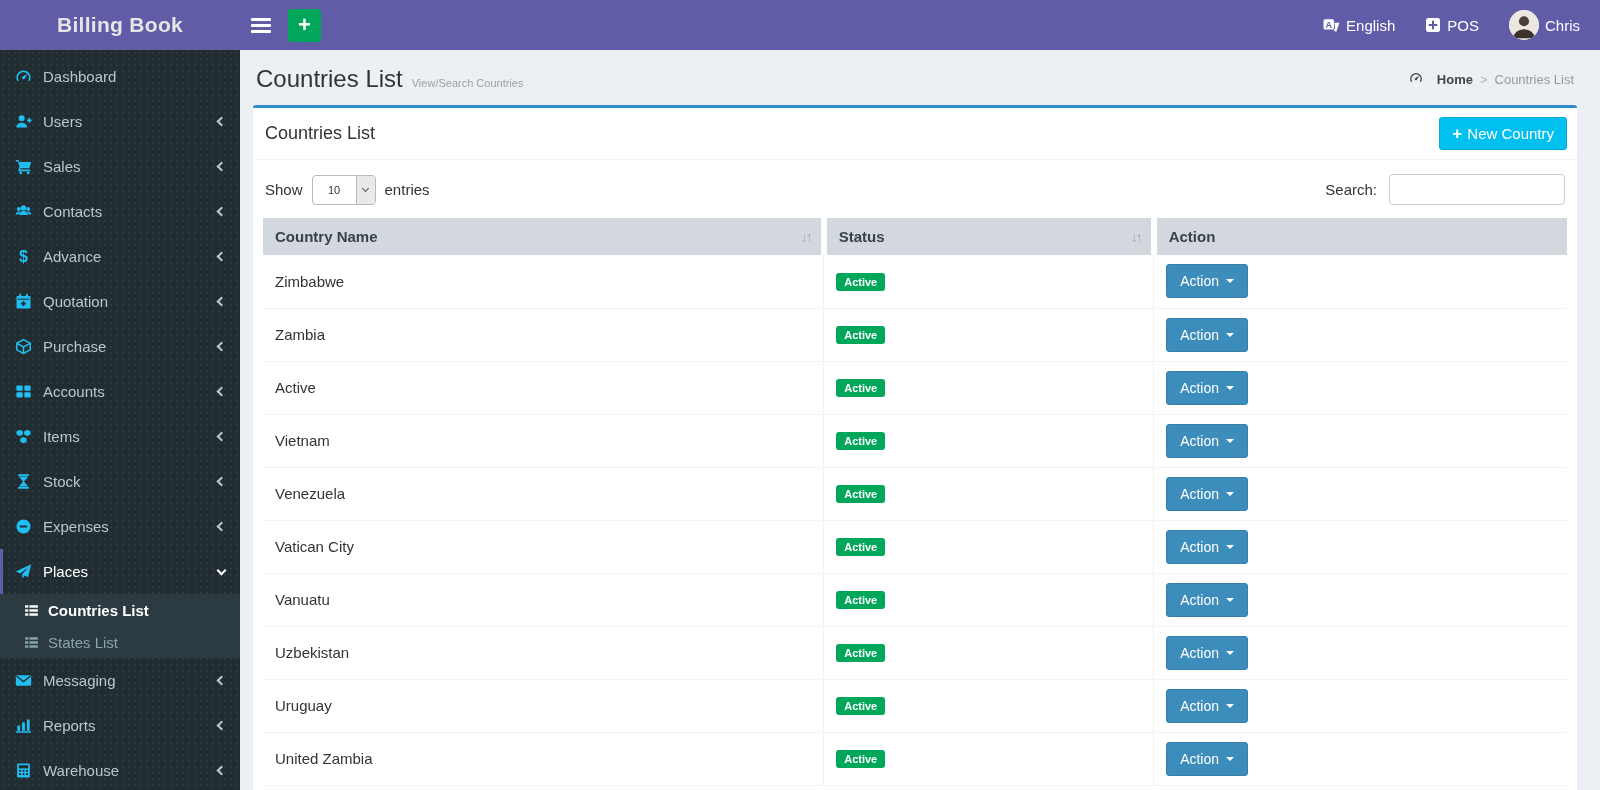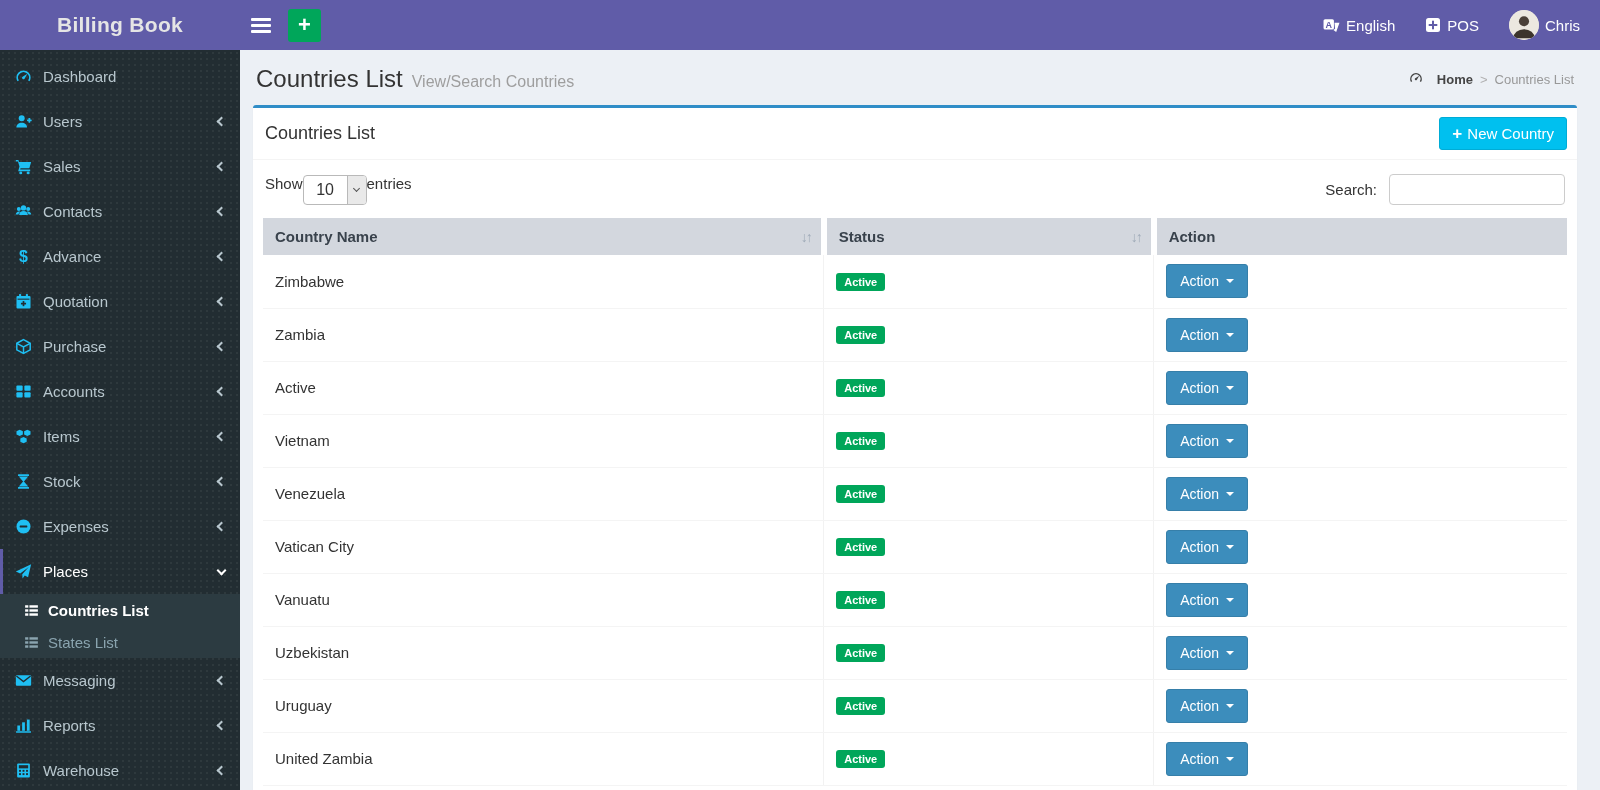--- a/index.html
+++ b/index.html
@@ -37,38 +37,38 @@
   .submenu-item { display:flex; align-items:center; padding:7px 15px 7px 24px; font-size:15px; color:#8aa4af; cursor:pointer; height:32px; }
   .submenu-item .micon { width:15px; height:15px; margin-right:9px; color:currentColor; flex:none; }
   .submenu-item .micon svg { width:15px; height:15px; display:block; }
   .submenu-item.active { color:#fff; font-weight:bold; }
 
   
   .content { position:absolute; top:50px; left:240px; width:1360px; height:740px; background:#ecf0f5;
              padding:15px 23px 0 13px; overflow:hidden; }
   .content-header { display:flex; justify-content:space-between; align-items:center; padding:0 3px 12px 3px; }
   .page-title { font-size:24px; font-weight:normal; color:#333; display:flex; align-items:baseline; gap:9px; }
-  .page-subtitle { font-size:16px; color:#9e9e9e; }
+  .page-subtitle { font-size:11px; color:#9e9e9e; }
   .breadcrumb { display:flex; align-items:center; gap:7px; font-size:13px; color:#444; }
   .breadcrumb .sep { color:#b0b0b0; }
   .breadcrumb .current { color:#999; }
   .breadcrumb .home { display:flex; align-items:center; gap:14px; cursor:pointer; font-weight:bold; color:#444; }
 
   .box { background:#fff; border-top:3px solid #2f8dc7; border-radius:3px; box-shadow:0 1px 1px rgba(0,0,0,.1); }
   .box-header { display:flex; justify-content:space-between; align-items:center; padding:9px 10px 9px 12px; border-bottom:1px solid #f4f4f4; }
   .box-title { font-size:18px; color:#333; }
   .btn-new { background:#00c0ef; border:1px solid #00acd6; color:#fff; font-size:15px; border-radius:3px;
              padding:7px 12px; display:flex; align-items:center; gap:5px; cursor:pointer; }
   .btn-new .plus { font-size:17px; font-weight:bold; line-height:14px; }
 
   .box-body { padding:6px 10px 10px 10px; }
   .table-controls { display:flex; justify-content:space-between; align-items:center; margin:8px 2px 13px 2px; }
-  .show-group { display:flex; font-size:15px; color:#333; }
+  .show-group { display:flex; align-items:center; gap:9px; font-size:15px; color:#333; }
   .fake-select { display:flex; width:64px; height:30px; border:1px solid #b9b9b9; border-radius:4px; overflow:hidden; background:#fff; cursor:pointer; }
-  .fake-select .val { flex:1; display:flex; align-items:center; justify-content:center; font-size:16px; color:#333; }
+  .fake-select .val { flex:1; display:flex; align-items:center; justify-content:center; font-size:11px; color:#333; }
   .fake-select .arrow { width:19px; background:#e9e9e9; border-left:1px solid #b9b9b9; display:flex; align-items:center; justify-content:center; color:#555; }
   .fake-select .arrow .chev { width:5px; height:5px; border-width:1.5px; }
   .search-group { display:flex; align-items:center; gap:12px; font-size:15px; color:#333; }
   .search-group input { width:176px; height:31px; border:1px solid #ccc; border-radius:4px; padding:0 9px; font-size:14px; font-family:inherit; }
 
   table.countries { width:100%; border-collapse:collapse; }
   table.countries th { background:#d3d7de; color:#39424c; font-size:15px; font-weight:bold; text-align:left;
                        padding:10px 12px; position:relative; cursor:pointer; }
   table.countries th + th { border-left:6px solid #fff; }
   .sort-icon { position:absolute; right:10px; top:50%; transform:translateY(-50%); color:#9fabb8; font-size:14px; font-weight:bold; letter-spacing:-2px; }

